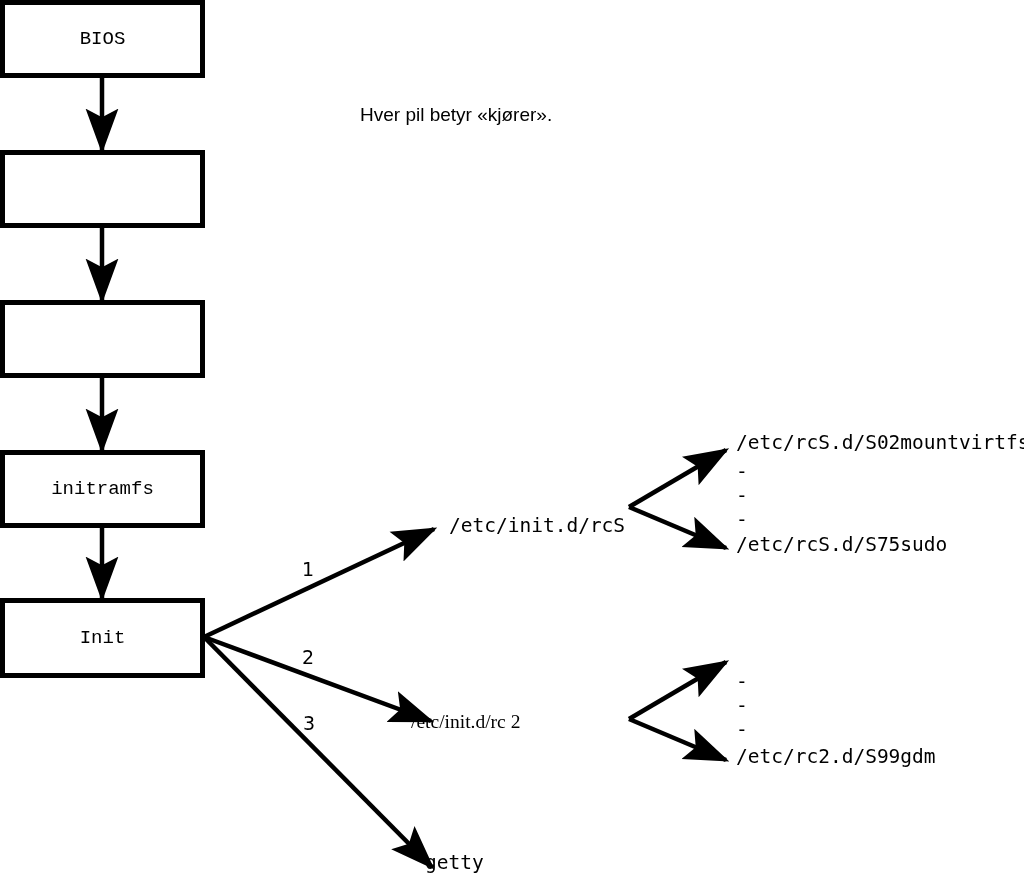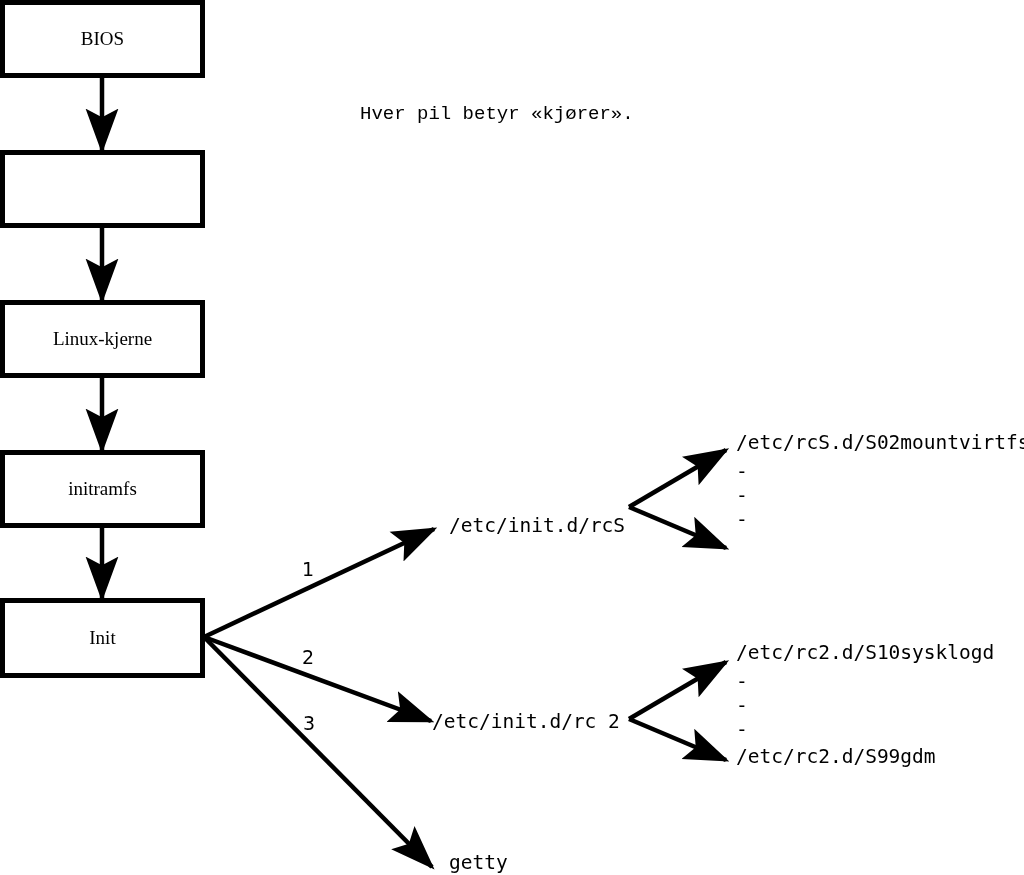--- a/index.html
+++ b/index.html
@@ -28,21 +28,21 @@
     top: 0;
     width: 1024px;
     height: 875px;
     display: block;
   }
   .box-label {
     position: absolute;
     display: flex;
     align-items: center;
     justify-content: center;
-    font-family: Liberation Serif, serif;
+    font-family: Liberation Mono, monospace;
     font-size: 19px;
     color: #000000;
     white-space: nowrap;
     pointer-events: none;
   }
   .mono-label {
     position: absolute;
     font-family: "DejaVu Sans Mono", monospace;
     font-size: 19.5px;
     color: #000000;
@@ -60,21 +60,21 @@
   .num-label {
     position: absolute;
     font-family: "DejaVu Sans", sans-serif;
     font-size: 19px;
     color: #000000;
     white-space: nowrap;
     line-height: 1;
   }
   .caption {
     position: absolute;
-    font-family: Liberation Mono, monospace;
+    font-family: Liberation Sans, sans-serif;
     font-size: 19px;
     color: #000000;
     white-space: nowrap;
     line-height: 1;
   }
 </style>
 </head>
 <body>
 
 <div id="diagram-root">
@@ -102,38 +102,37 @@
     <line x1="204" y1="637" x2="432" y2="867" stroke="#000000" stroke-width="4.5" marker-end="url(#arrowhead)"></line>
 
     <line x1="629" y1="507" x2="726" y2="450" stroke="#000000" stroke-width="4.5" marker-end="url(#arrowhead)"></line>
     <line x1="629" y1="507" x2="726" y2="548" stroke="#000000" stroke-width="4.5" marker-end="url(#arrowhead)"></line>
 
     <line x1="629" y1="719" x2="726" y2="662" stroke="#000000" stroke-width="4.5" marker-end="url(#arrowhead)"></line>
     <line x1="629" y1="719" x2="726" y2="760" stroke="#000000" stroke-width="4.5" marker-end="url(#arrowhead)"></line>
   </svg>
 
   <div class="box-label" style="left:2px; top:2px; width:201px; height:74px;">BIOS</div>
-  <div class="box-label" style="left:2px; top:302px; width:201px; height:74px;">Linux-kjerne</div>
   <div class="box-label" style="left:2px; top:600px; width:201px; height:76px;">Init</div>
   <div class="box-label" style="left:2px; top:452px; width:201px; height:74px;">initramfs</div>
 
   <div class="caption" style="left:360px; top:105px;">Hver pil betyr «kjører».</div>
 
   <div class="num-label" style="left:302px; top:560px;">1</div>
   <div class="num-label" style="left:302px; top:648px;">2</div>
   <div class="num-label" style="left:303px; top:714px;">3</div>
 
   <div class="mono-label" style="left:449px; top:503px;margin-top:13px;">/etc/init.d/rcS</div>
-  <div class="mono-label" style="left:432px; top:712px;">/etc/init.d/rc 2</div>
-  <div class="mono-label" style="left:449px; top:853px;text-align:right;">getty</div>
+  <div class="mono-label" style="left:411px; top:712px;font-family:Liberation Serif, serif;">/etc/init.d/rc 2</div>
+  <div class="mono-label" style="left:425px; top:853px;text-align:right;">getty</div>
 
   <div class="mono-label" style="left:736px; top:433px;">/etc/rcS.d/S02mountvirtfs</div>
   <div class="dash-label" style="left:736px; top:462px;">-</div>
   <div class="dash-label" style="left:736px; top:486px;">-</div>
   <div class="dash-label" style="left:736px; top:510px;">-</div>
+  <div class="mono-label" style="left:736px; top:535px;">/etc/rcS.d/S75sudo</div>
 
-  <div class="mono-label" style="left:736px; top:643px;">/etc/rc2.d/S10sysklogd</div>
   <div class="dash-label" style="left:736px; top:672px;">-</div>
   <div class="dash-label" style="left:736px; top:696px;">-</div>
   <div class="dash-label" style="left:736px; top:720px;">-</div>
   <div class="mono-label" style="left:736px; top:747px;">/etc/rc2.d/S99gdm</div>
 
 </div>
 
 </body></html>

